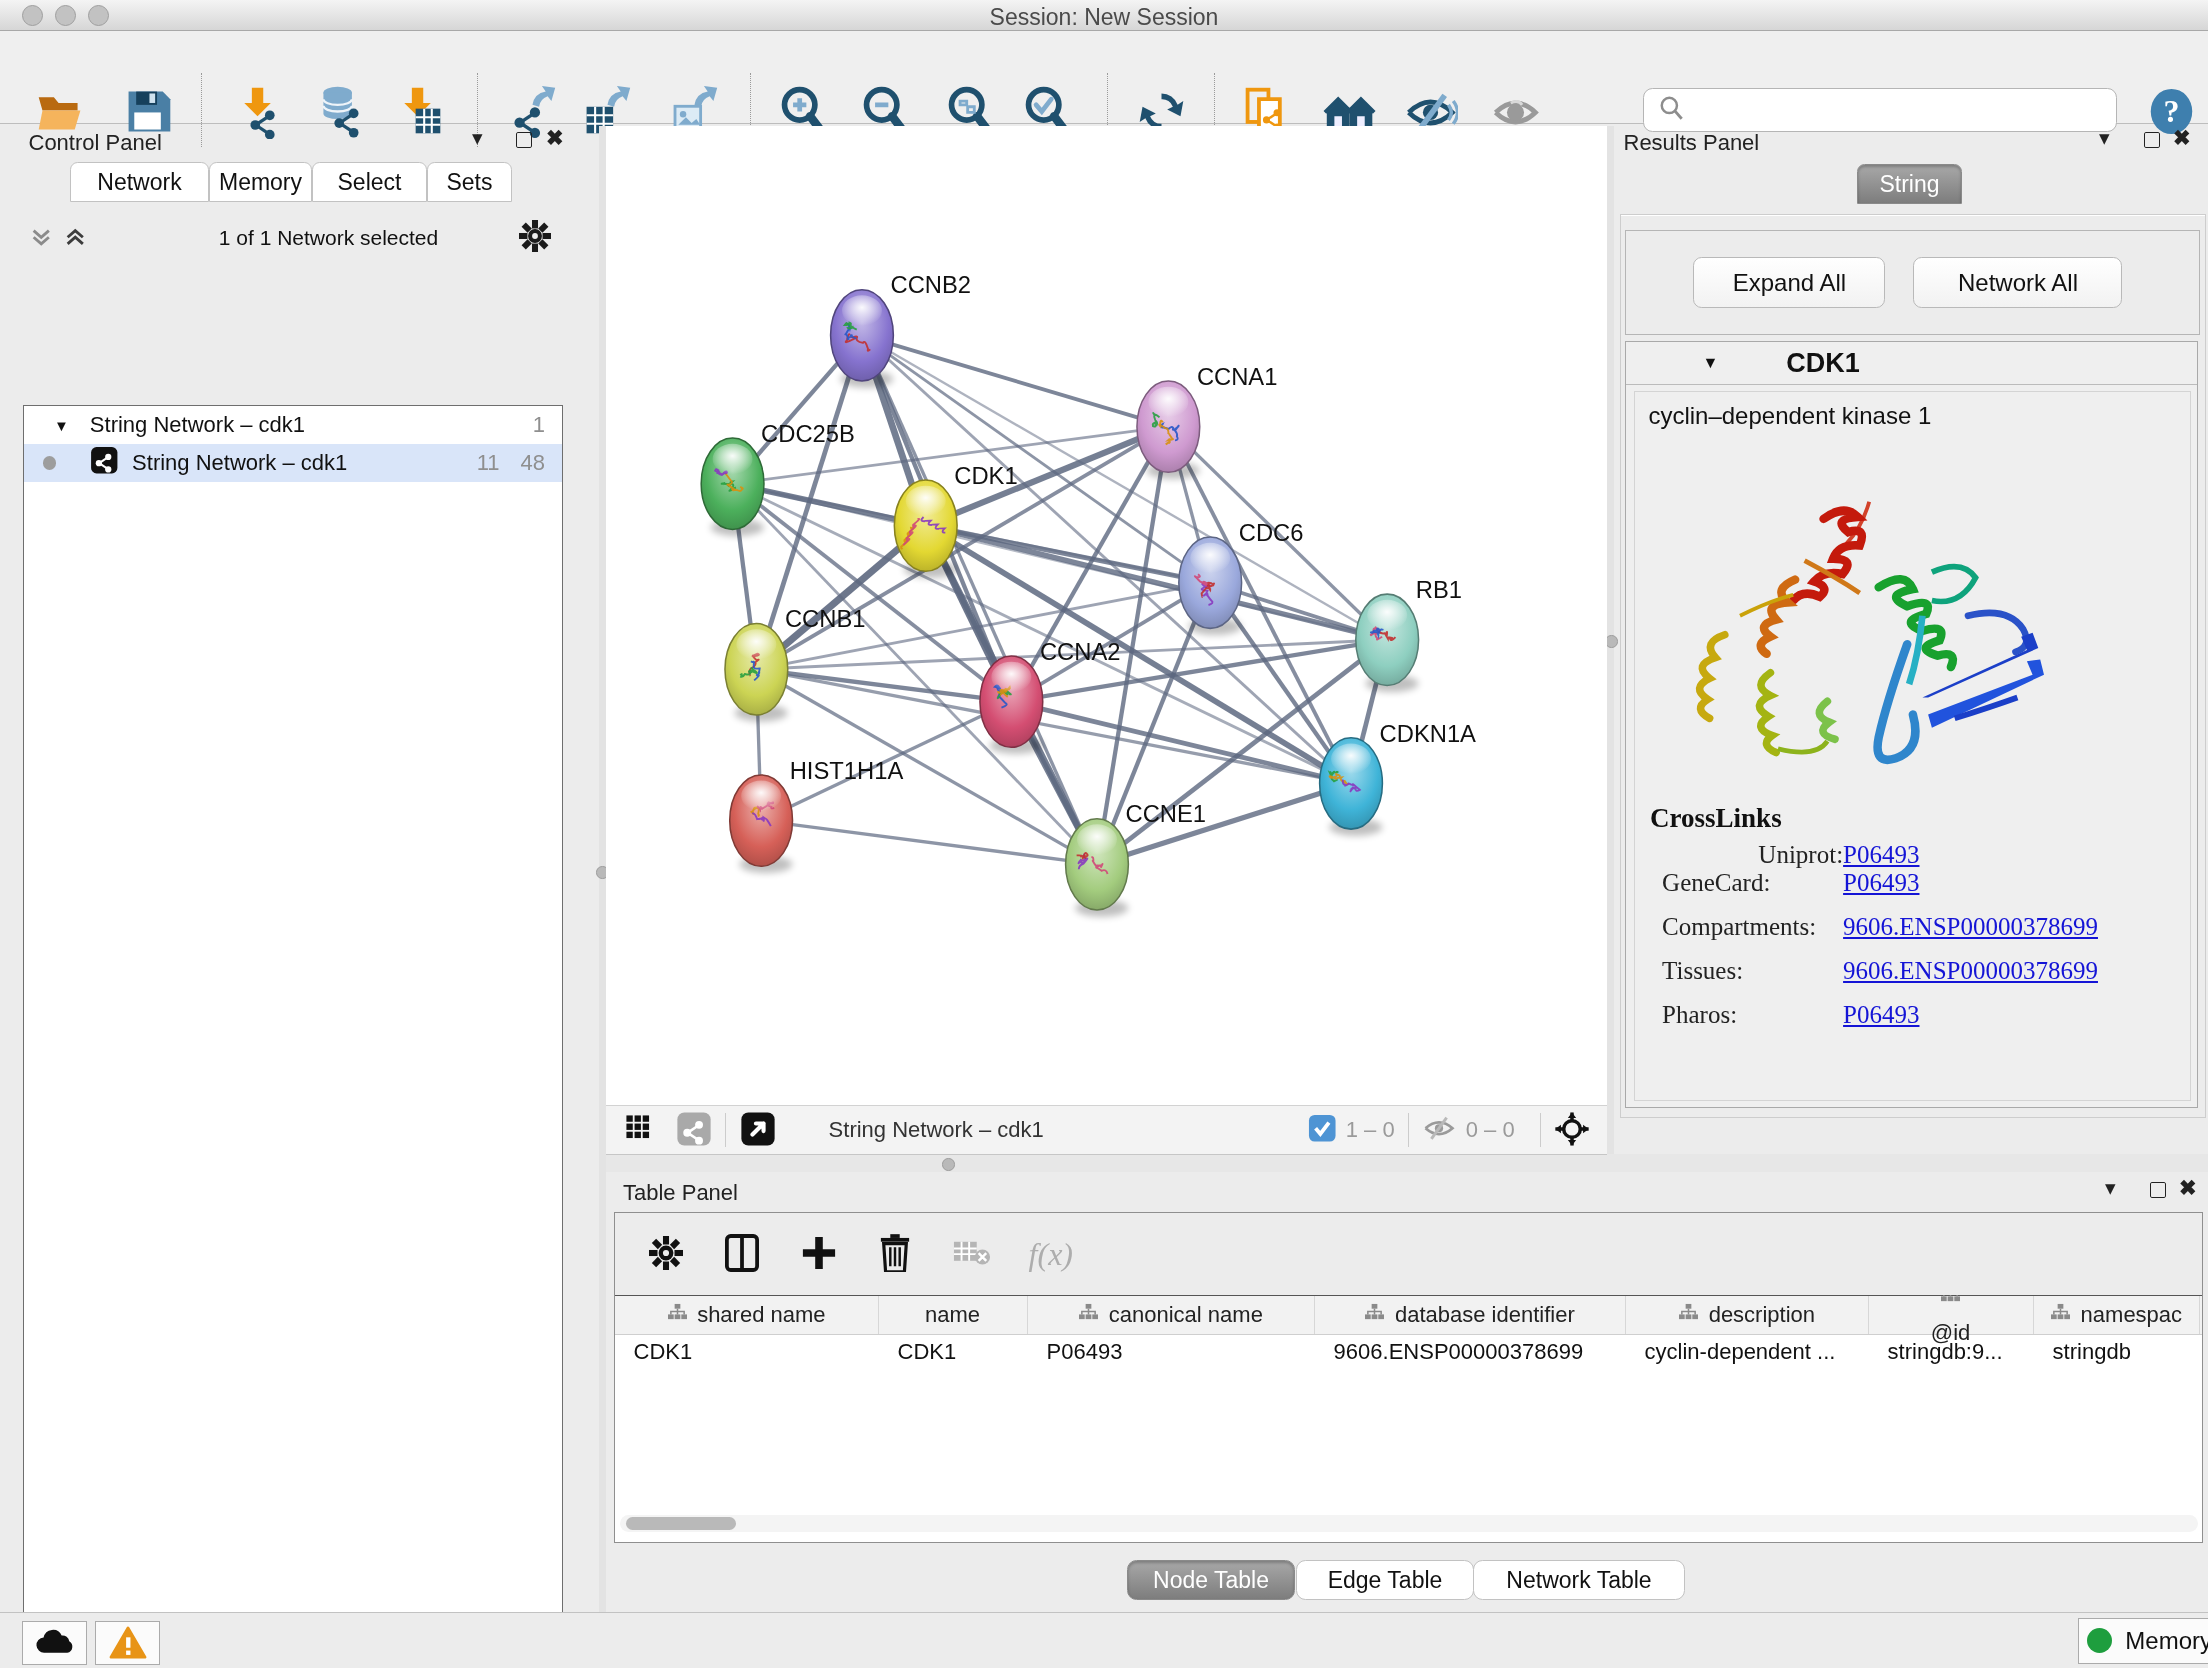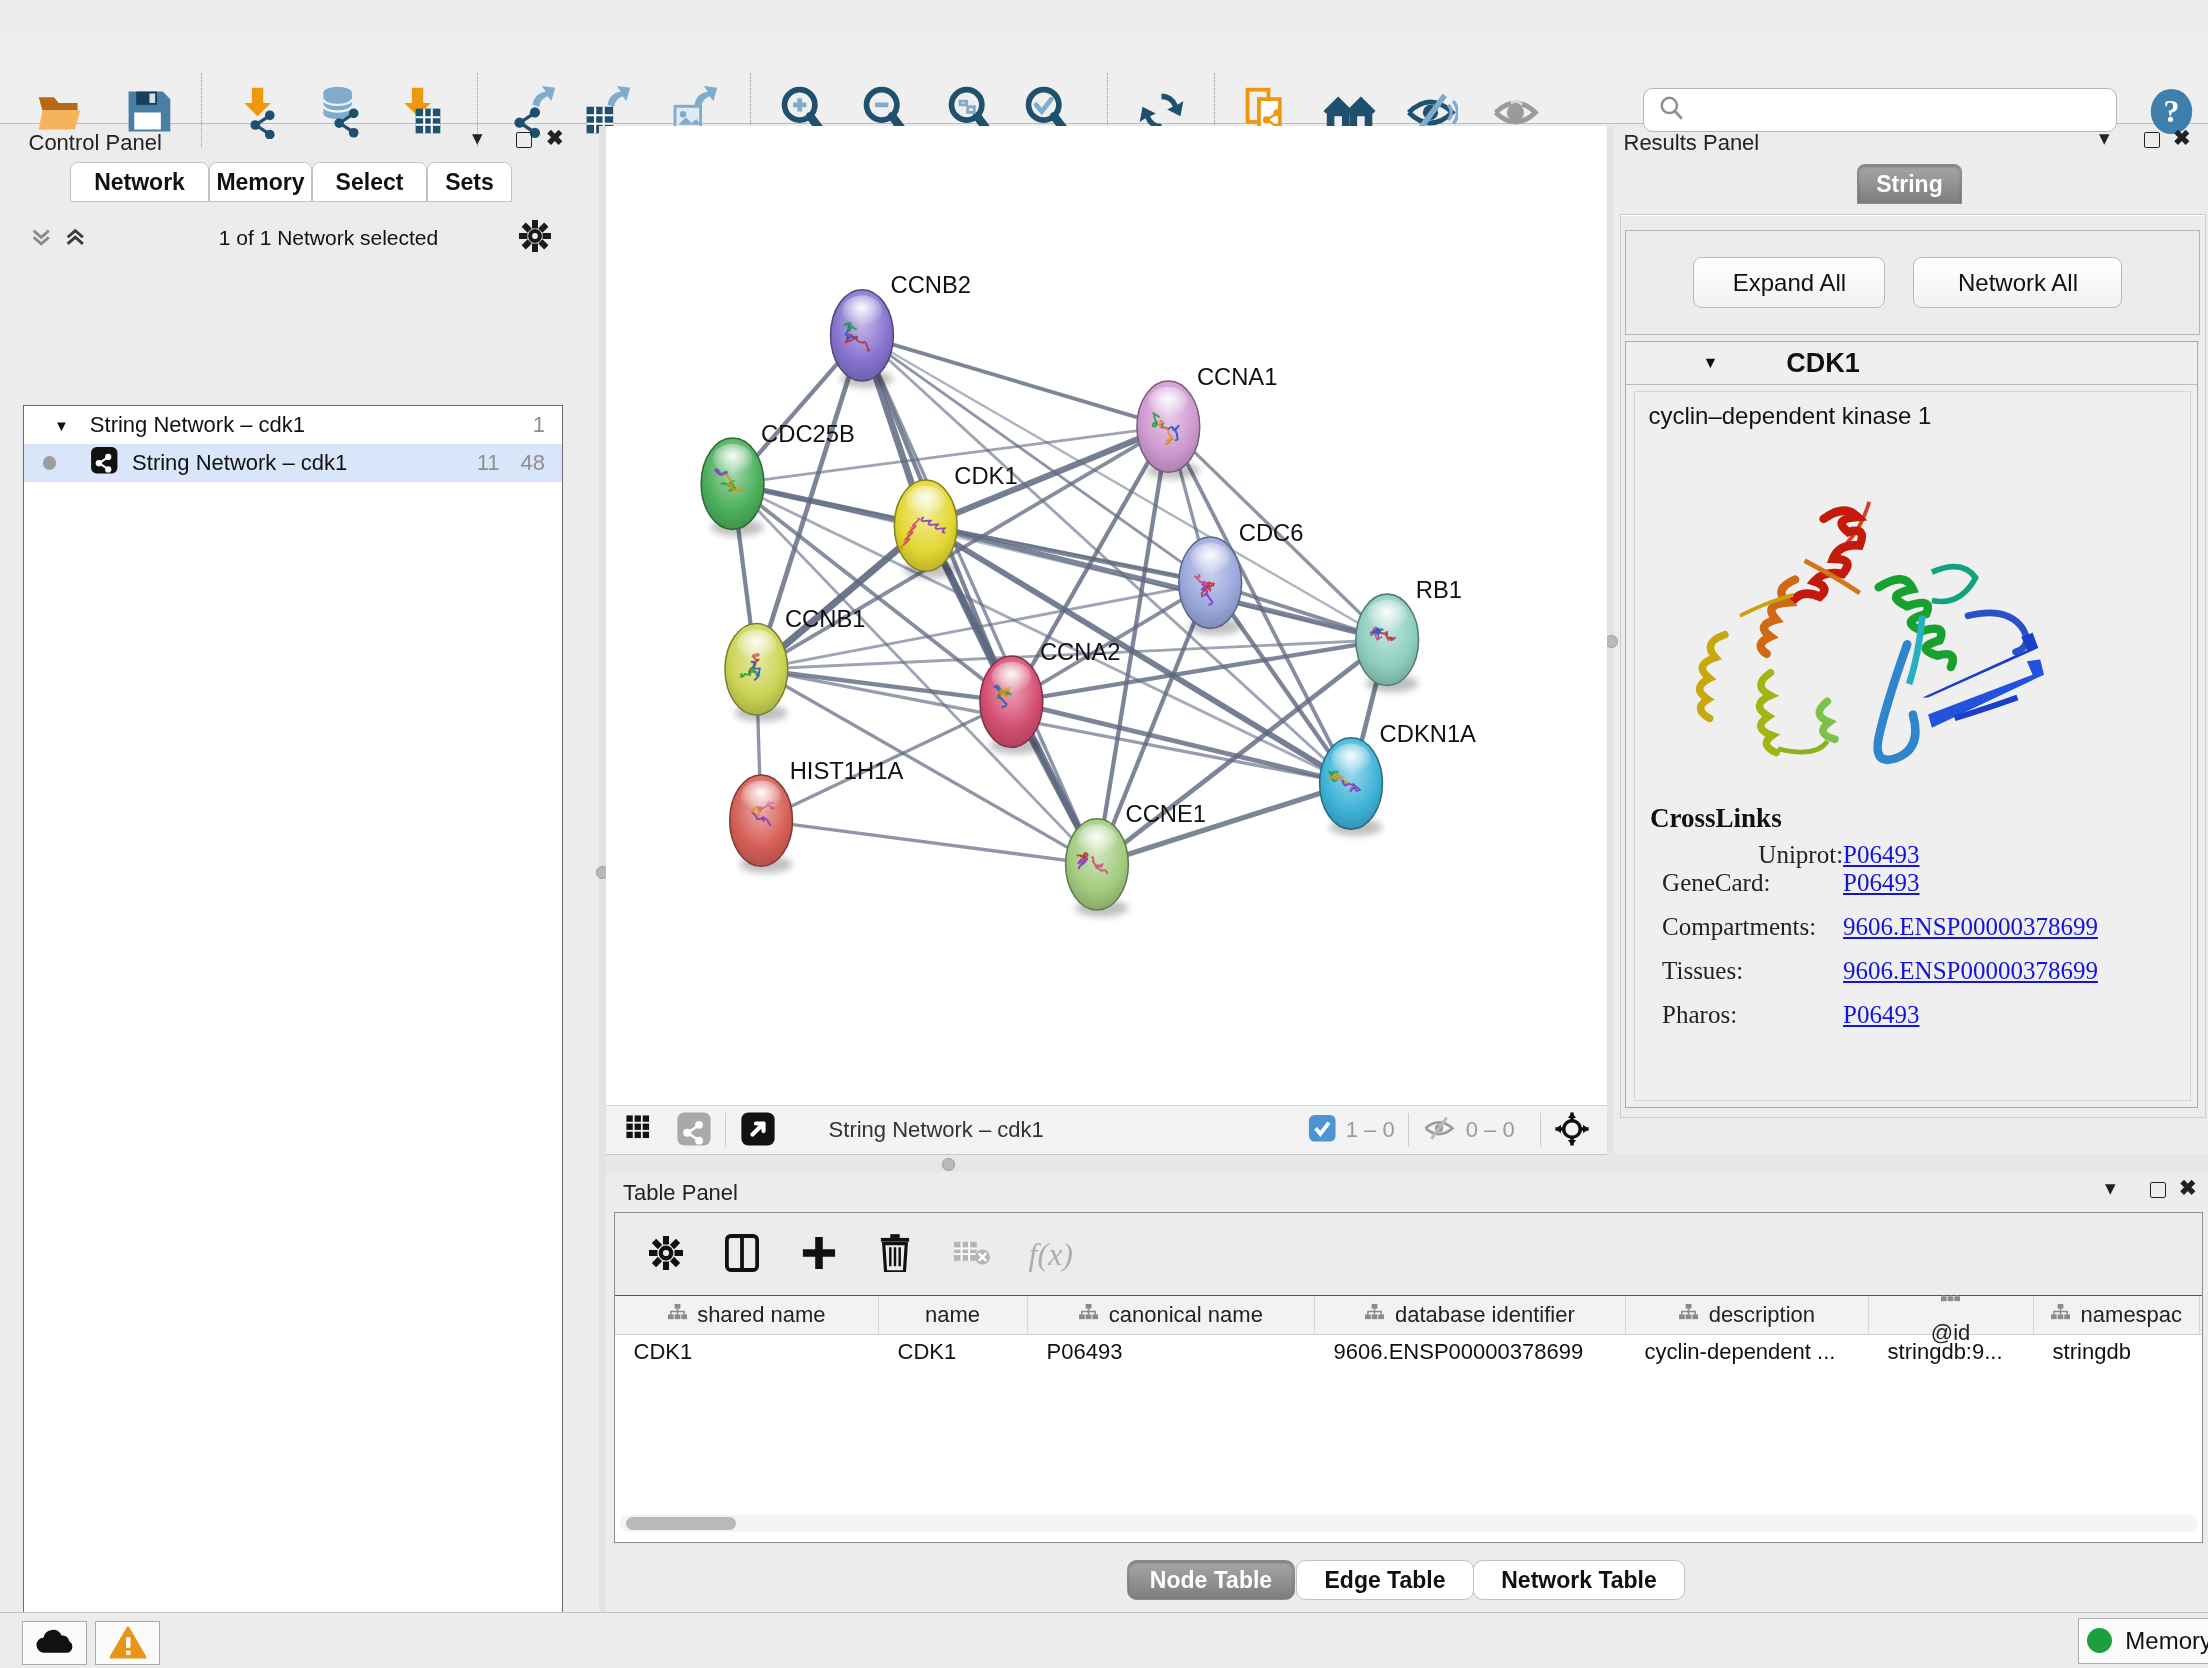--- a/index.html
+++ b/index.html
@@ -22,21 +22,21 @@
   .searchbox input{border:none;outline:none;font-size:23px;width:399px;margin-left:9.5px;
     font-family:"Liberation Sans",sans-serif;background:transparent;}
 
   
   .panel-title{font-size:22px;color:#222;}
   .ph-ico{font-size:21px;color:#222;cursor:pointer;line-height:19px;}
   .ph-box{width:14.3px;height:14.3px;border:1.9px solid #222;border-radius:1.9px;cursor:pointer;}
 
   .tab{height:40px;box-sizing:border-box;border:1px solid #c2c2c2;background:#fff;
     display:flex;align-items:center;justify-content:center;font-size:23px;cursor:pointer;
-    border-radius:7.6px 7.6px 0 0;font-weight:bold;}
+    border-radius:7.6px 7.6px 0 0;}
   .tab.active{background:linear-gradient(#a8a8a8,#7d7d7d);color:#fff;border-color:#8a8a8a;
     box-shadow:inset 0 1.9px 2.9px rgba(0,0,0,.25);}
   .tree-box{left:23px;top:279px;width:540px;height:1281px;background:#fff;border:1.9px solid #6e6e6e;box-sizing:border-box;}
   .tree-row{position:relative;width:100%;height:38px;display:flex;align-items:center;font-size:22px;cursor:pointer;}
   .tree-row.sel{background:#d9e5f9;}
   .tree-count{color:#8f8f8f;}
 
   
   .net-canvas{left:606px;top:126px;width:1001px;height:980px;background:#fff;}
   .net-toolbar{left:606px;top:1105px;width:1001px;height:48px;background:#f3f3f3;
@@ -77,20 +77,26 @@
   .sb-btn{width:63px;height:42px;background:#fbfbfb;border:1.9px solid #ababab;display:flex;
     align-items:center;justify-content:center;cursor:pointer;}
   .mem-btn{width:141px;height:44px;background:#fbfbfb;border:1.9px solid #ababab;display:flex;
     align-items:center;gap:13.3px;justify-content:center;font-size:24px;cursor:pointer;margin-left:28px;}
 </style>
 </head>
 <body>
 
 <div class="window">
 
+  <div class="abs titlebar">
+    <div class="abs traffic" style="left:22px"></div>
+    <div class="abs traffic" style="left:55px"></div>
+    <div class="abs traffic" style="left:88px"></div>
+    <div class="abs title-text">Session: New Session</div>
+  </div>
 
   <div class="abs toolbar" id="main-toolbar">
     <div class="abs searchbox">
       <span id="search-ico"><svg width="28.5" height="28.5" viewBox="0 0 30 30">
             <circle cx="13" cy="12" r="8" fill="none" stroke="#8d8d8d" stroke-width="2.6"></circle>
             <line x1="19" y1="18" x2="26" y2="26" stroke="#8d8d8d" stroke-width="3"></line>
           </svg></span>
       <input value="" style="">
     </div>
     <div class="abs tb-item" style="left:2171px;top:48px" id="help-ico">

